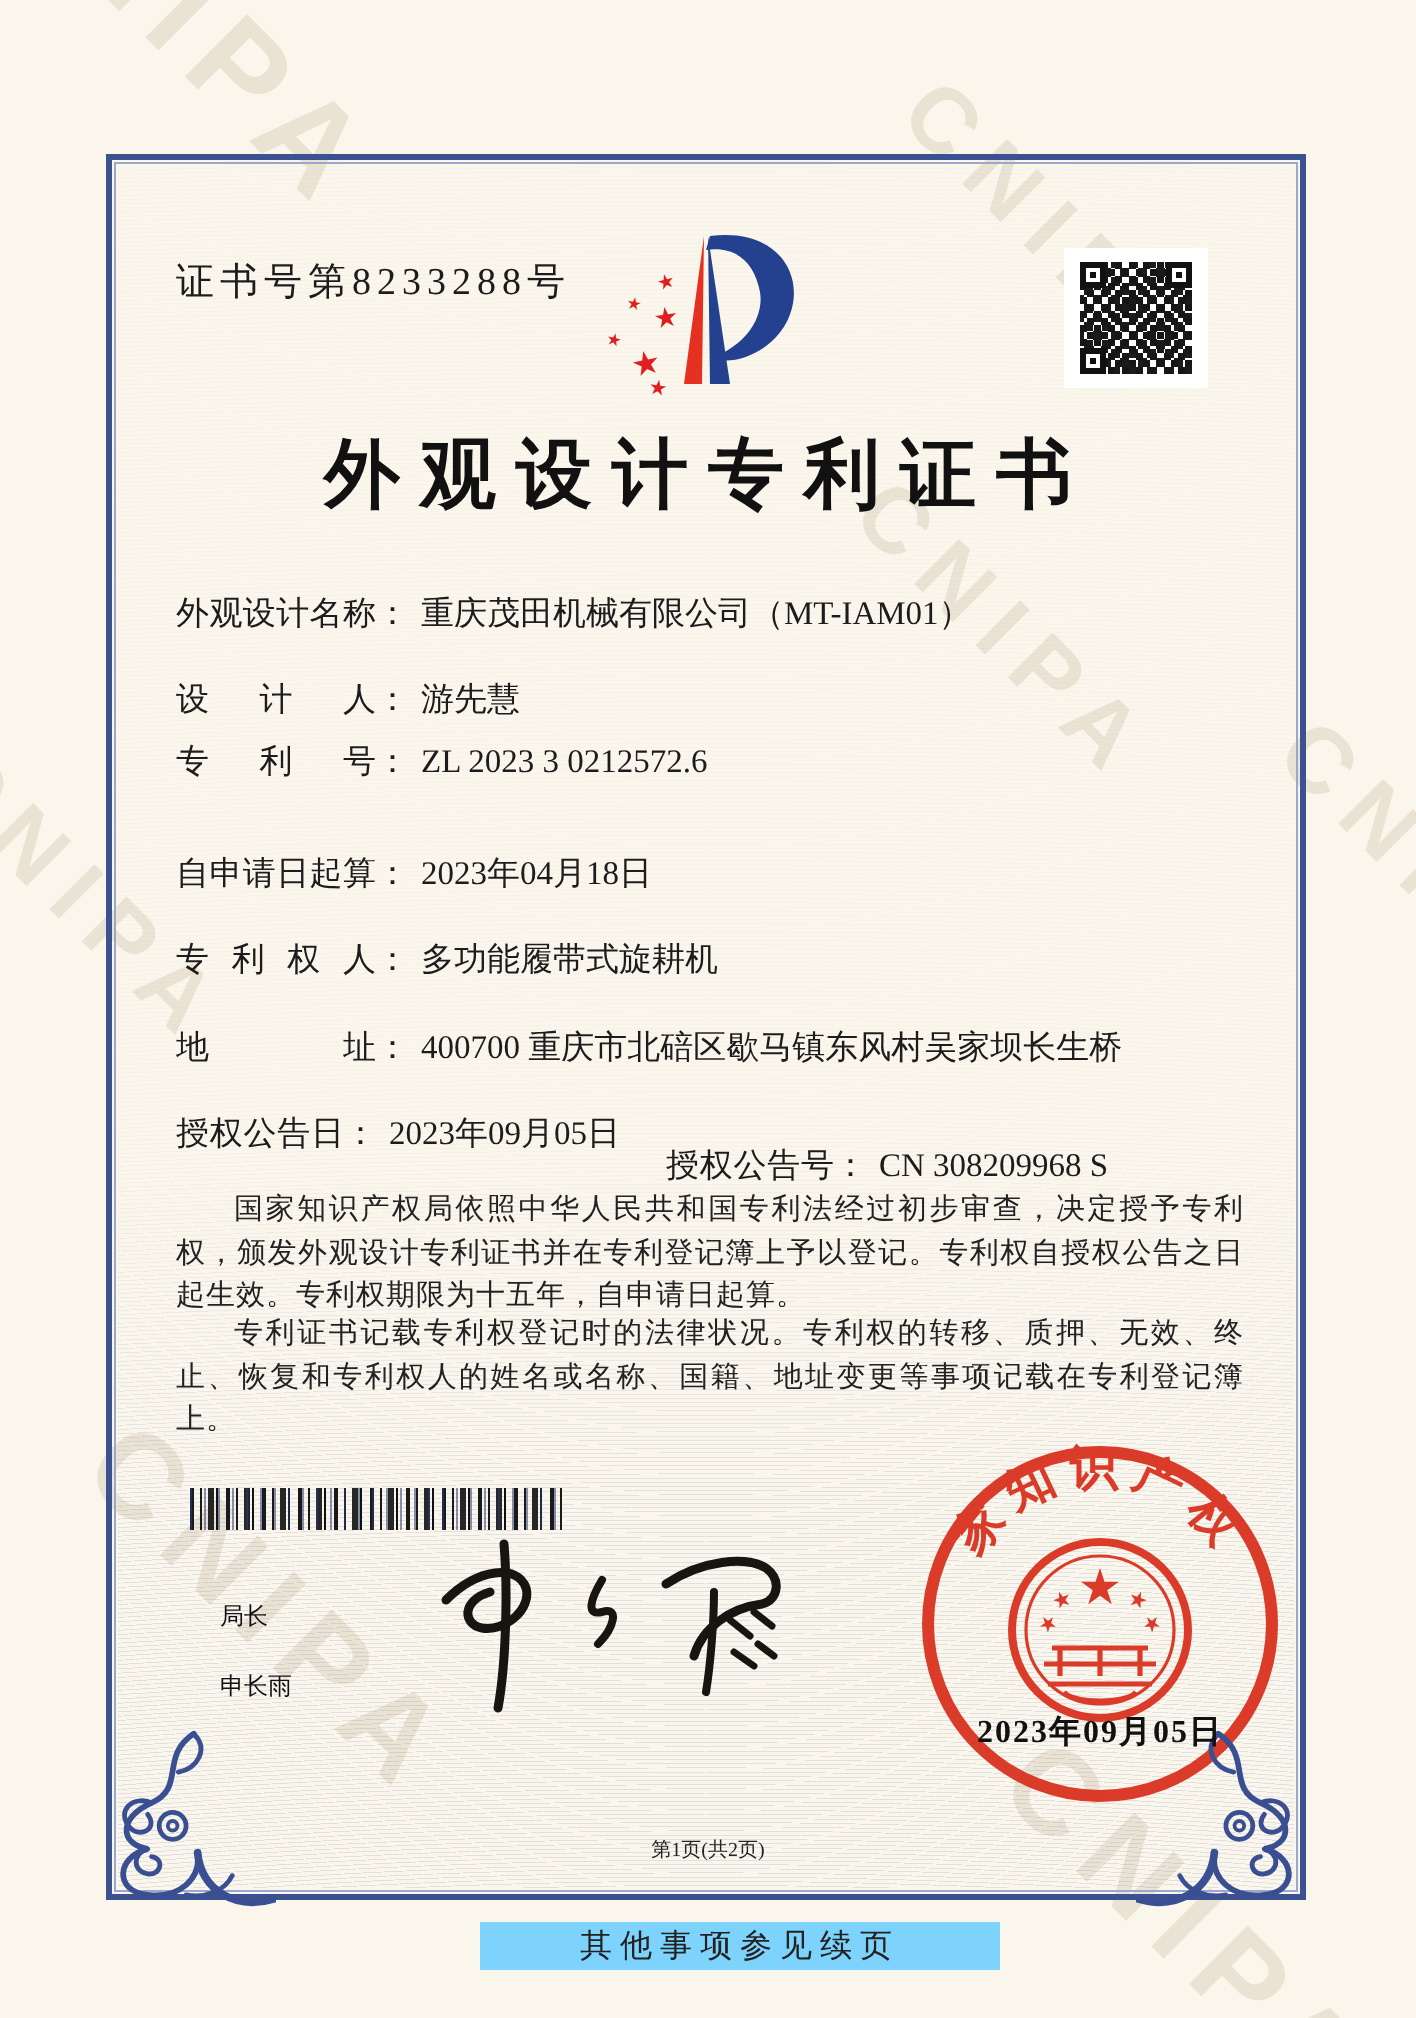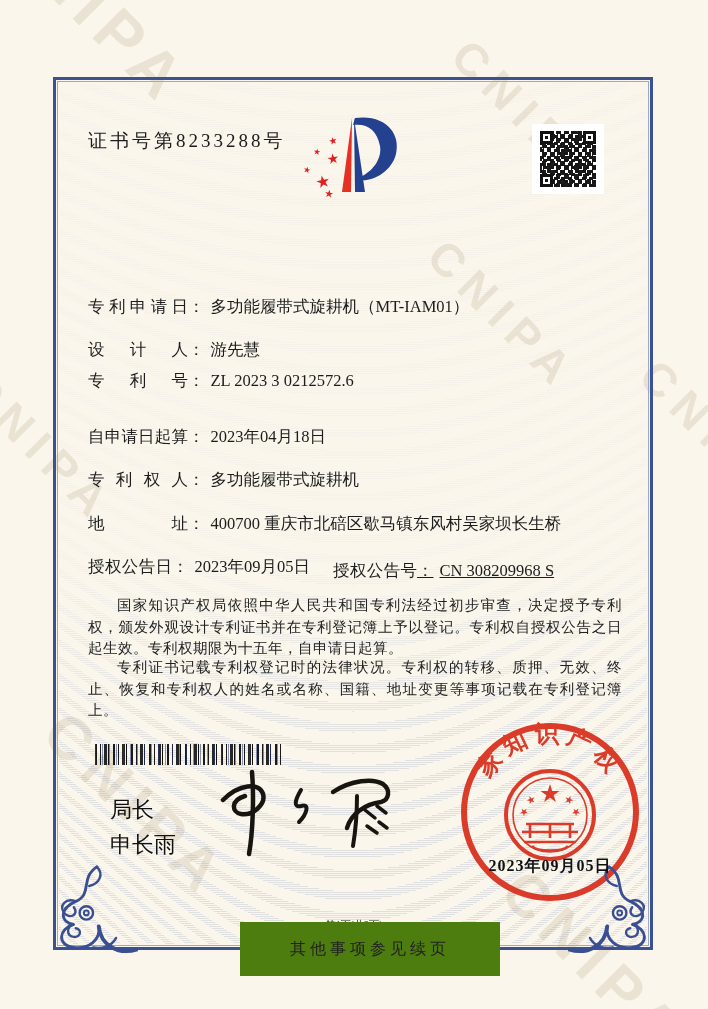--- a/index.html
+++ b/index.html
@@ -48,48 +48,48 @@
   .qf.tl{left:0;top:0}.qf.tr{right:0;top:0}.qf.bl{left:0;bottom:0}
   .title{
     position:absolute;left:0;top:212px;width:100%;text-align:center;
     font-size:38px;font-weight:bold;letter-spacing:10px;color:#111;
   }
   
   .row{position:absolute;left:88px;width:540px;height:26px;font-size:16.5px;white-space:nowrap;}
   .lab{display:inline-block;width:100px;text-align:justify;text-align-last:justify;vertical-align:top;}
   .lab5{display:inline-block;width:84px;text-align:justify;text-align-last:justify;vertical-align:top;}
   .val{margin-left:6px;}
-  .pair2{position:absolute;left:245px;top:4px;text-decoration:underline;}
+  .pair2{position:absolute;left:245px;top:16px;}
   
   .para{
     position:absolute;left:88px;width:534px;font-size:14.5px;line-height:21.5px;
     text-indent:2em;letter-spacing:.5px;text-align:justify;color:#222;
   }
   
   .barcode{
     position:absolute;left:95px;top:744px;width:186px;height:21px;
     background:
       repeating-linear-gradient(90deg,rgba(40,60,120,.55) 0 1px,rgba(0,0,0,0) 1px 7px),
       repeating-linear-gradient(90deg,#1a1a1a 0 2px,rgba(0,0,0,0) 2px 5px,#1a1a1a 5px 6px,rgba(0,0,0,0) 6px 9px,#262626 9px 12px,rgba(0,0,0,0) 12px 13px,#111 13px 14px,rgba(0,0,0,0) 14px 18px);
   }
   .sig-block{
     position:absolute;left:110px;top:792px;
-    font-family:Liberation Serif, serif;font-size:22px;line-height:35px;color:#111;
+    font-family:Liberation Mono, monospace;font-size:12px;line-height:35px;color:#111;
   }
   .sig-svg{position:absolute;left:205px;top:762px;}
   .seal{position:absolute;left:452px;top:720px;width:196px;height:190px;opacity:.93;}
   .seal-date{
     position:absolute;left:462px;top:856px;width:176px;text-align:center;
     font-size:16px;font-weight:bold;color:#111;letter-spacing:1px;z-index:4;
   }
   
   .page-num{position:absolute;left:0;top:918px;width:100%;text-align:center;font-size:10px;color:#222;z-index:4;}
   .cont-note{
-    position:absolute;left:240px;top:922px;width:260px;height:54px;z-index:5;
-    background:#4d7c0f;display:flex;align-items:center;justify-content:center;
+    position:absolute;left:240px;top:961px;width:260px;height:24px;z-index:5;
+    background:#7dd3fc;display:flex;align-items:center;justify-content:center;
     font-size:16px;letter-spacing:4px;color:#222;
   }
 </style>
 </head>
 <body>
 
 <div class="page">
 
   <div class="wm" style="left:-30px;top:-30px;font-size:64px;">CNIPA</div>
   <div class="wm" style="left:432px;top:88px;font-size:46px;">CNIPA</div>
@@ -147,23 +147,24 @@
   </svg>
 
   <div class="qr-pad">
     <div class="qr">
       <div class="qf tl"></div>
       <div class="qf tr"></div>
       <div class="qf bl"></div>
     </div>
   </div>
 
+  <div class="title">外观设计专利证书</div>
 
   <div class="row" style="top:296px">
-    <span class="lab">专利申请日</span><span>：</span><span class="val">多功能履带式旋耕机（MT-IAM01）</span>
+    <span class="lab">外观设计名称</span><span>：</span><span class="val">重庆茂田机械有限公司（MT-IAM01）</span>
   </div>
   <div class="row" style="top:339px">
     <span class="lab">设计人</span><span>：</span><span class="val">游先慧</span>
   </div>
   <div class="row" style="top:370px">
     <span class="lab">专利号</span><span>：</span><span class="val">ZL 2023 3 0212572.6</span>
   </div>
   <div class="row" style="top:426px">
     <span class="lab">自申请日起算</span><span>：</span><span class="val">2023年04月18日</span>
   </div>

